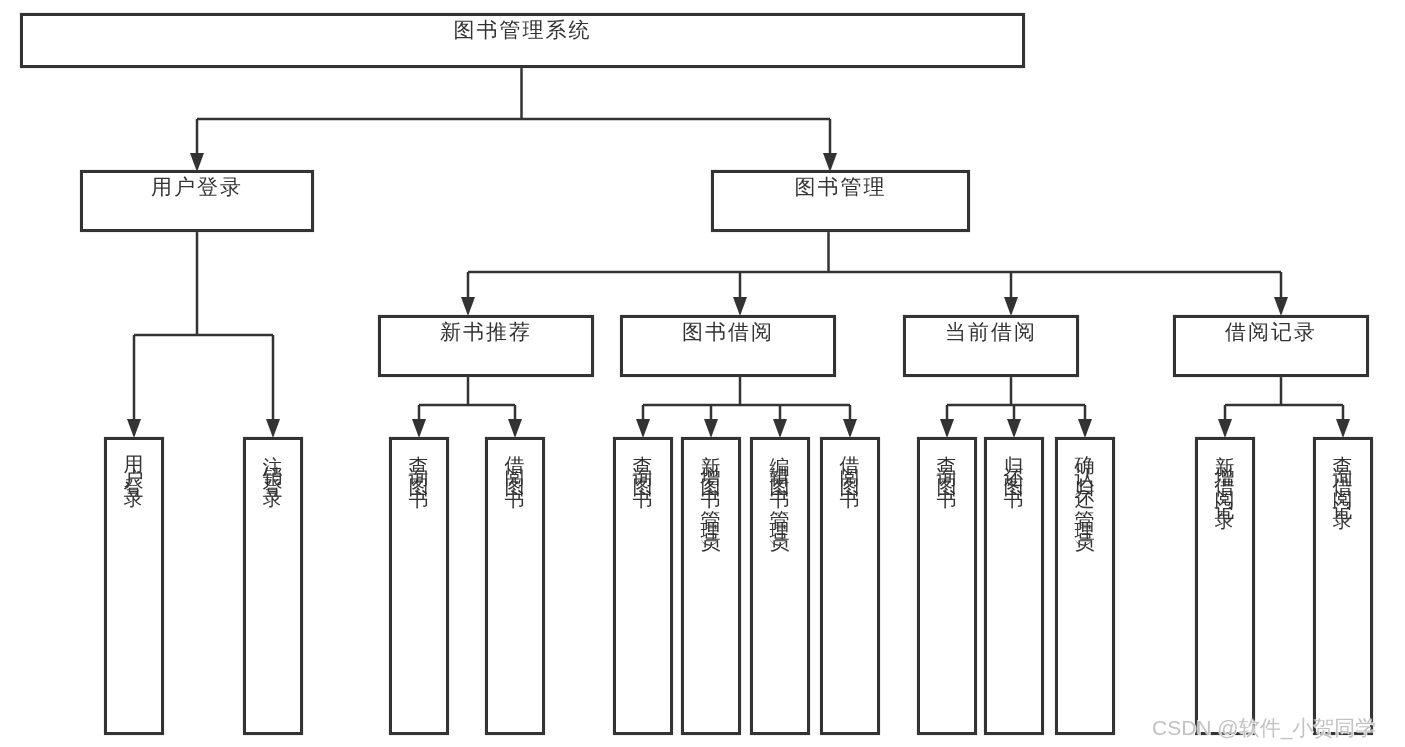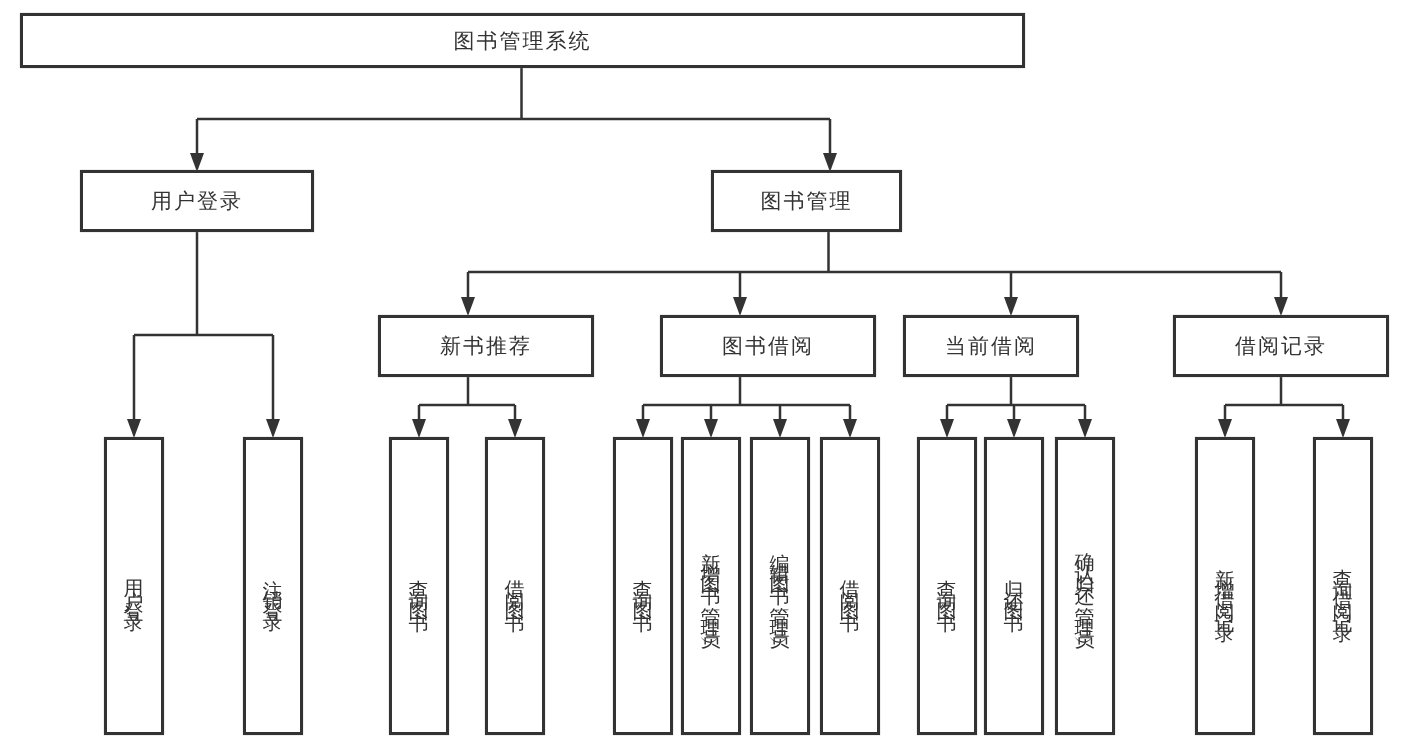--- a/index.html
+++ b/index.html
@@ -21,21 +21,20 @@
     top: 0;
     z-index: 1;
   }
   .node {
     position: absolute;
     box-sizing: border-box;
     background: #ffffff;
     border: 3px solid #333333;
     box-shadow: 0 0 1px #9a9a9a;
     display: flex;
-    align-items: center;
     justify-content: center;
     z-index: 2;
     color: #333333;
   }
   .hbox span {
     font-size: 21px;
     letter-spacing: 2px;
     white-space: nowrap;
   }
   .vbox span {
@@ -102,34 +101,34 @@
     </g>
   </svg>
 
   <div class="node hbox" style="left:20px; top:13px; width:1005px; height:55px;">
     <span>图书管理系统</span>
   </div>
 
   <div class="node hbox" style="left:80px; top:170px; width:234px; height:62px;">
     <span>用户登录</span>
   </div>
-  <div class="node hbox" style="left:711px; top:170px; width:191px; height:62px;">
+  <div class="node hbox" style="left:711px; top:170px; width:259px; height:62px;">
     <span>图书管理</span>
   </div>
 
   <div class="node hbox" style="left:378px; top:315px; width:216px; height:62px;">
     <span>新书推荐</span>
   </div>
-  <div class="node hbox" style="left:660px; top:315px; width:216px; height:62px;">
+  <div class="node hbox" style="left:620px; top:315px; width:216px; height:62px;">
     <span>图书借阅</span>
   </div>
   <div class="node hbox" style="left:903px; top:315px; width:176px; height:62px;">
     <span>当前借阅</span>
   </div>
-  <div class="node hbox" style="left:1173px; top:315px; width:216px; height:62px;">
+  <div class="node hbox" style="left:1173px; top:315px; width:196px; height:62px;">
     <span>借阅记录</span>
   </div>
 
   <div class="node vbox" style="left:104px; top:437px; width:60px; height:298px;">
     <span>用户登录</span>
   </div>
   <div class="node vbox" style="left:243px; top:437px; width:60px; height:298px;">
     <span>注销登录</span>
   </div>
 
@@ -163,14 +162,15 @@
     <span>确认归还（管理员）</span>
   </div>
 
   <div class="node vbox" style="left:1195px; top:437px; width:60px; height:298px;">
     <span>新增借阅记录</span>
   </div>
   <div class="node vbox" style="left:1313px; top:437px; width:60px; height:298px;">
     <span>查询借阅记录</span>
   </div>
 
+  <div class="watermark">CSDN @软件_小贺同学</div>
 
 </div>
 
 </body></html>

